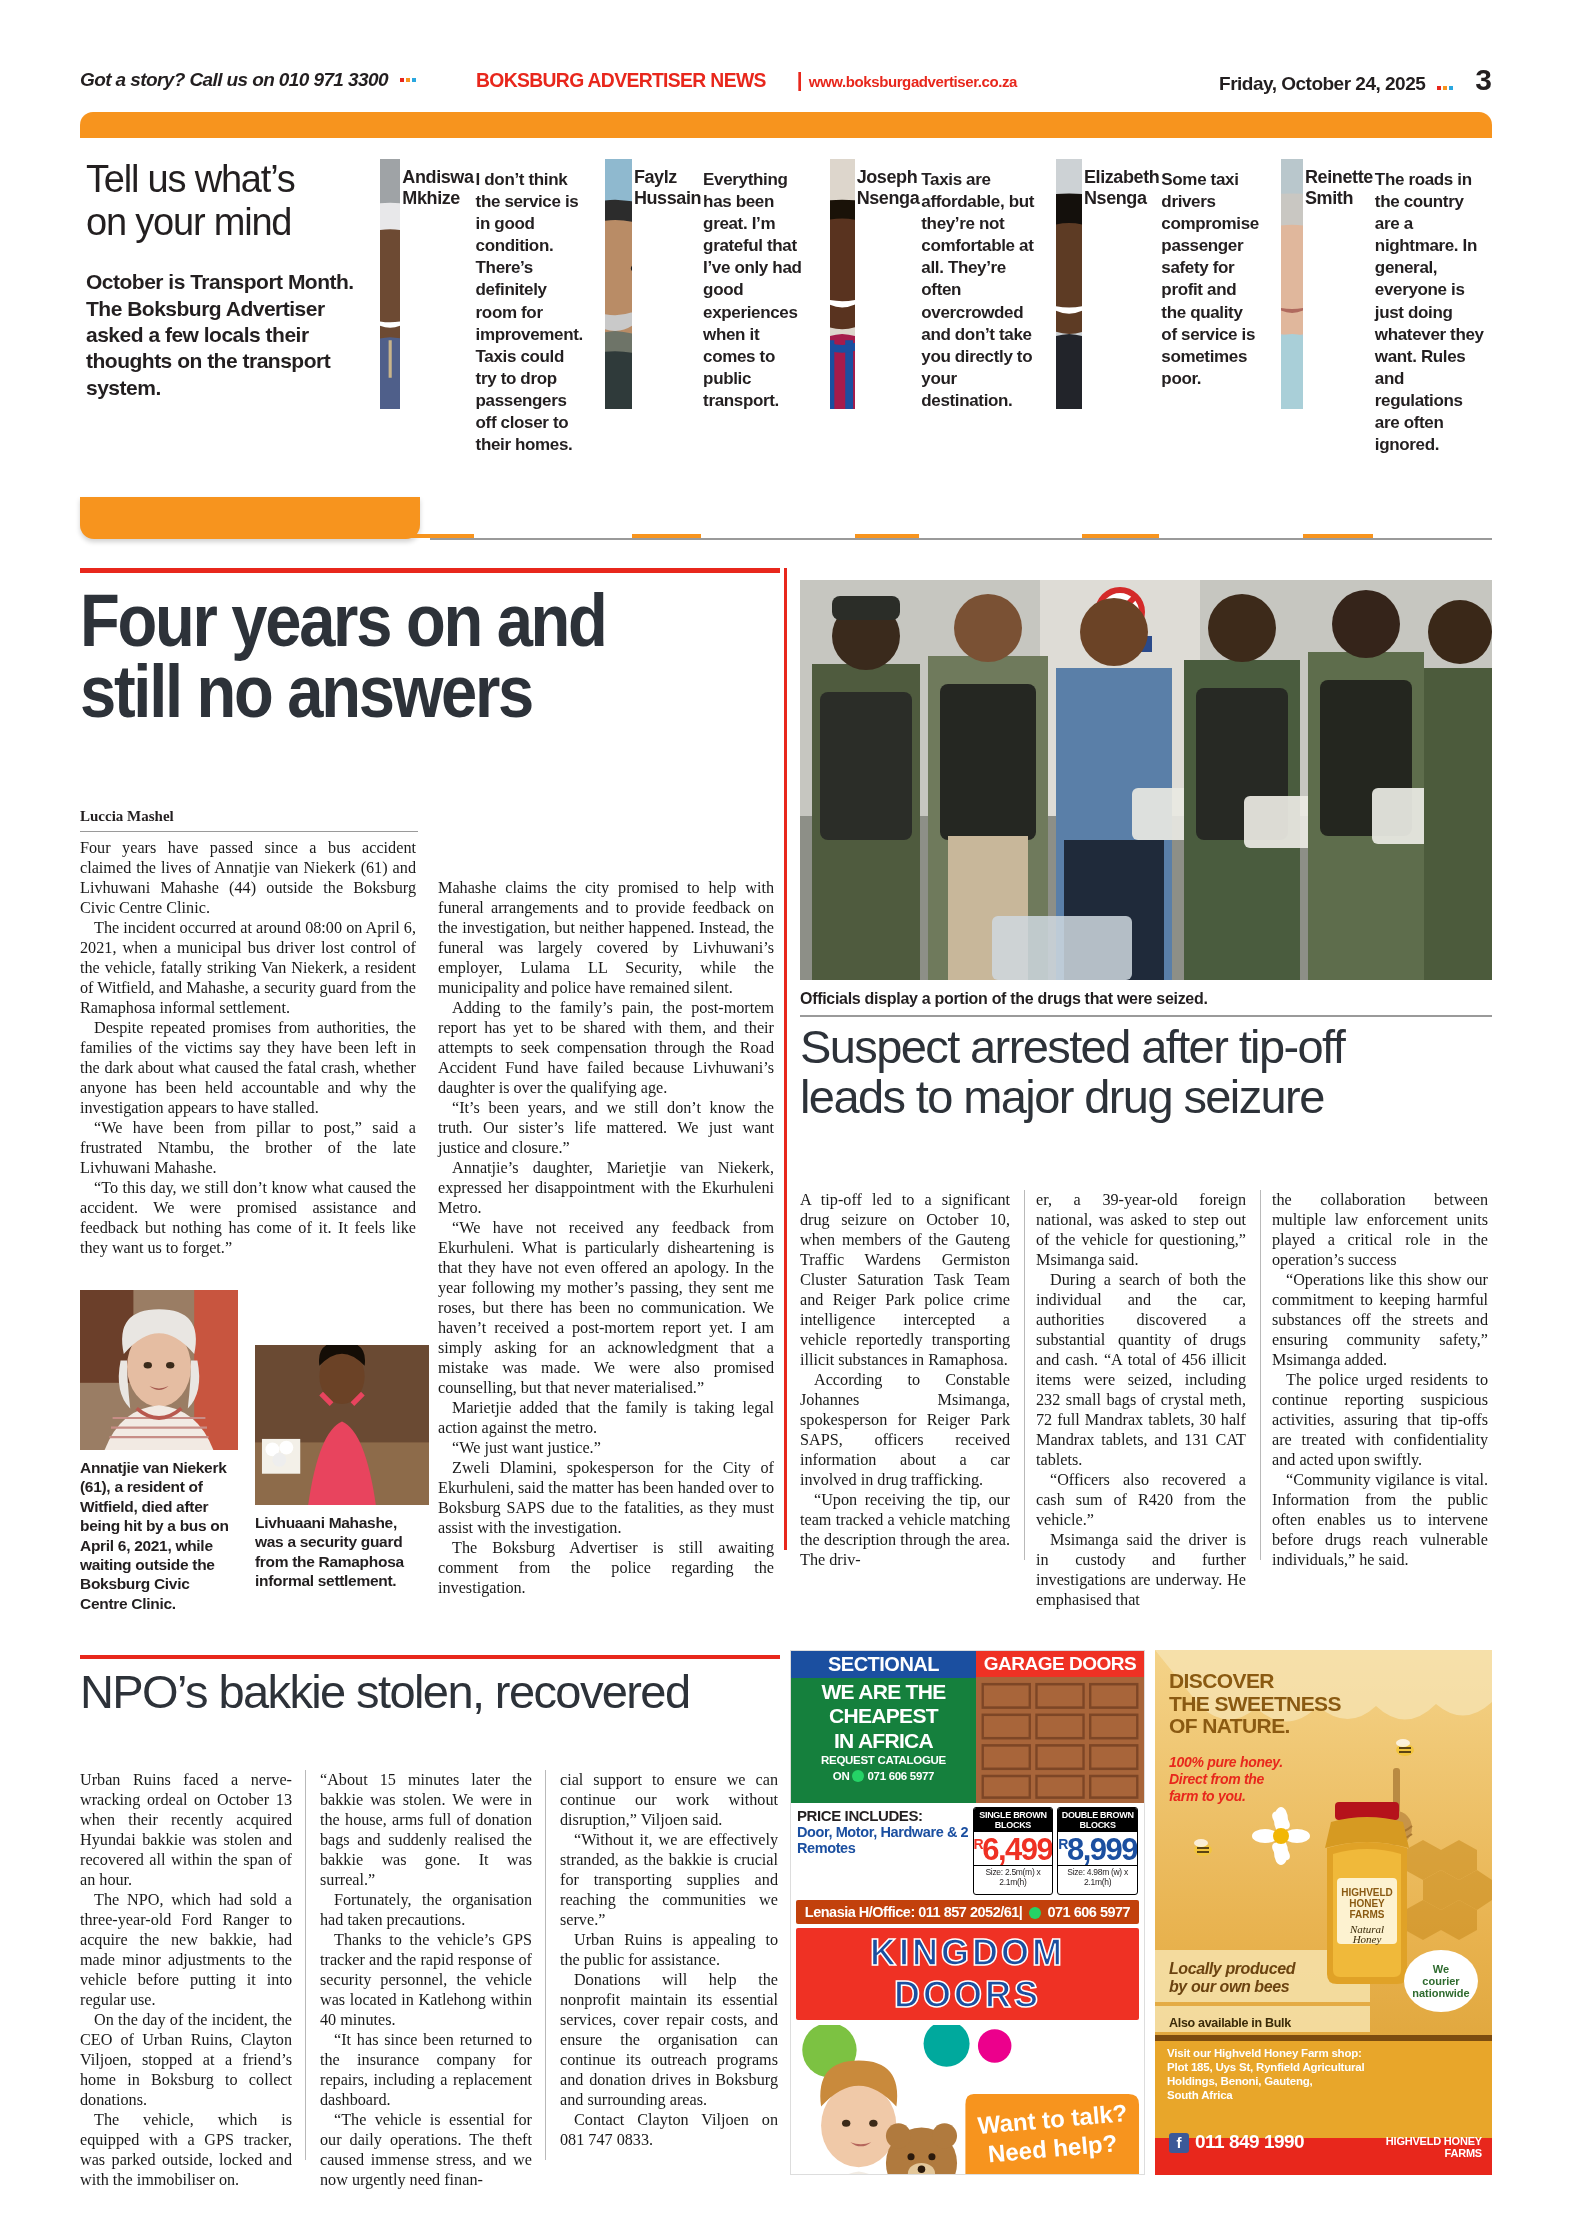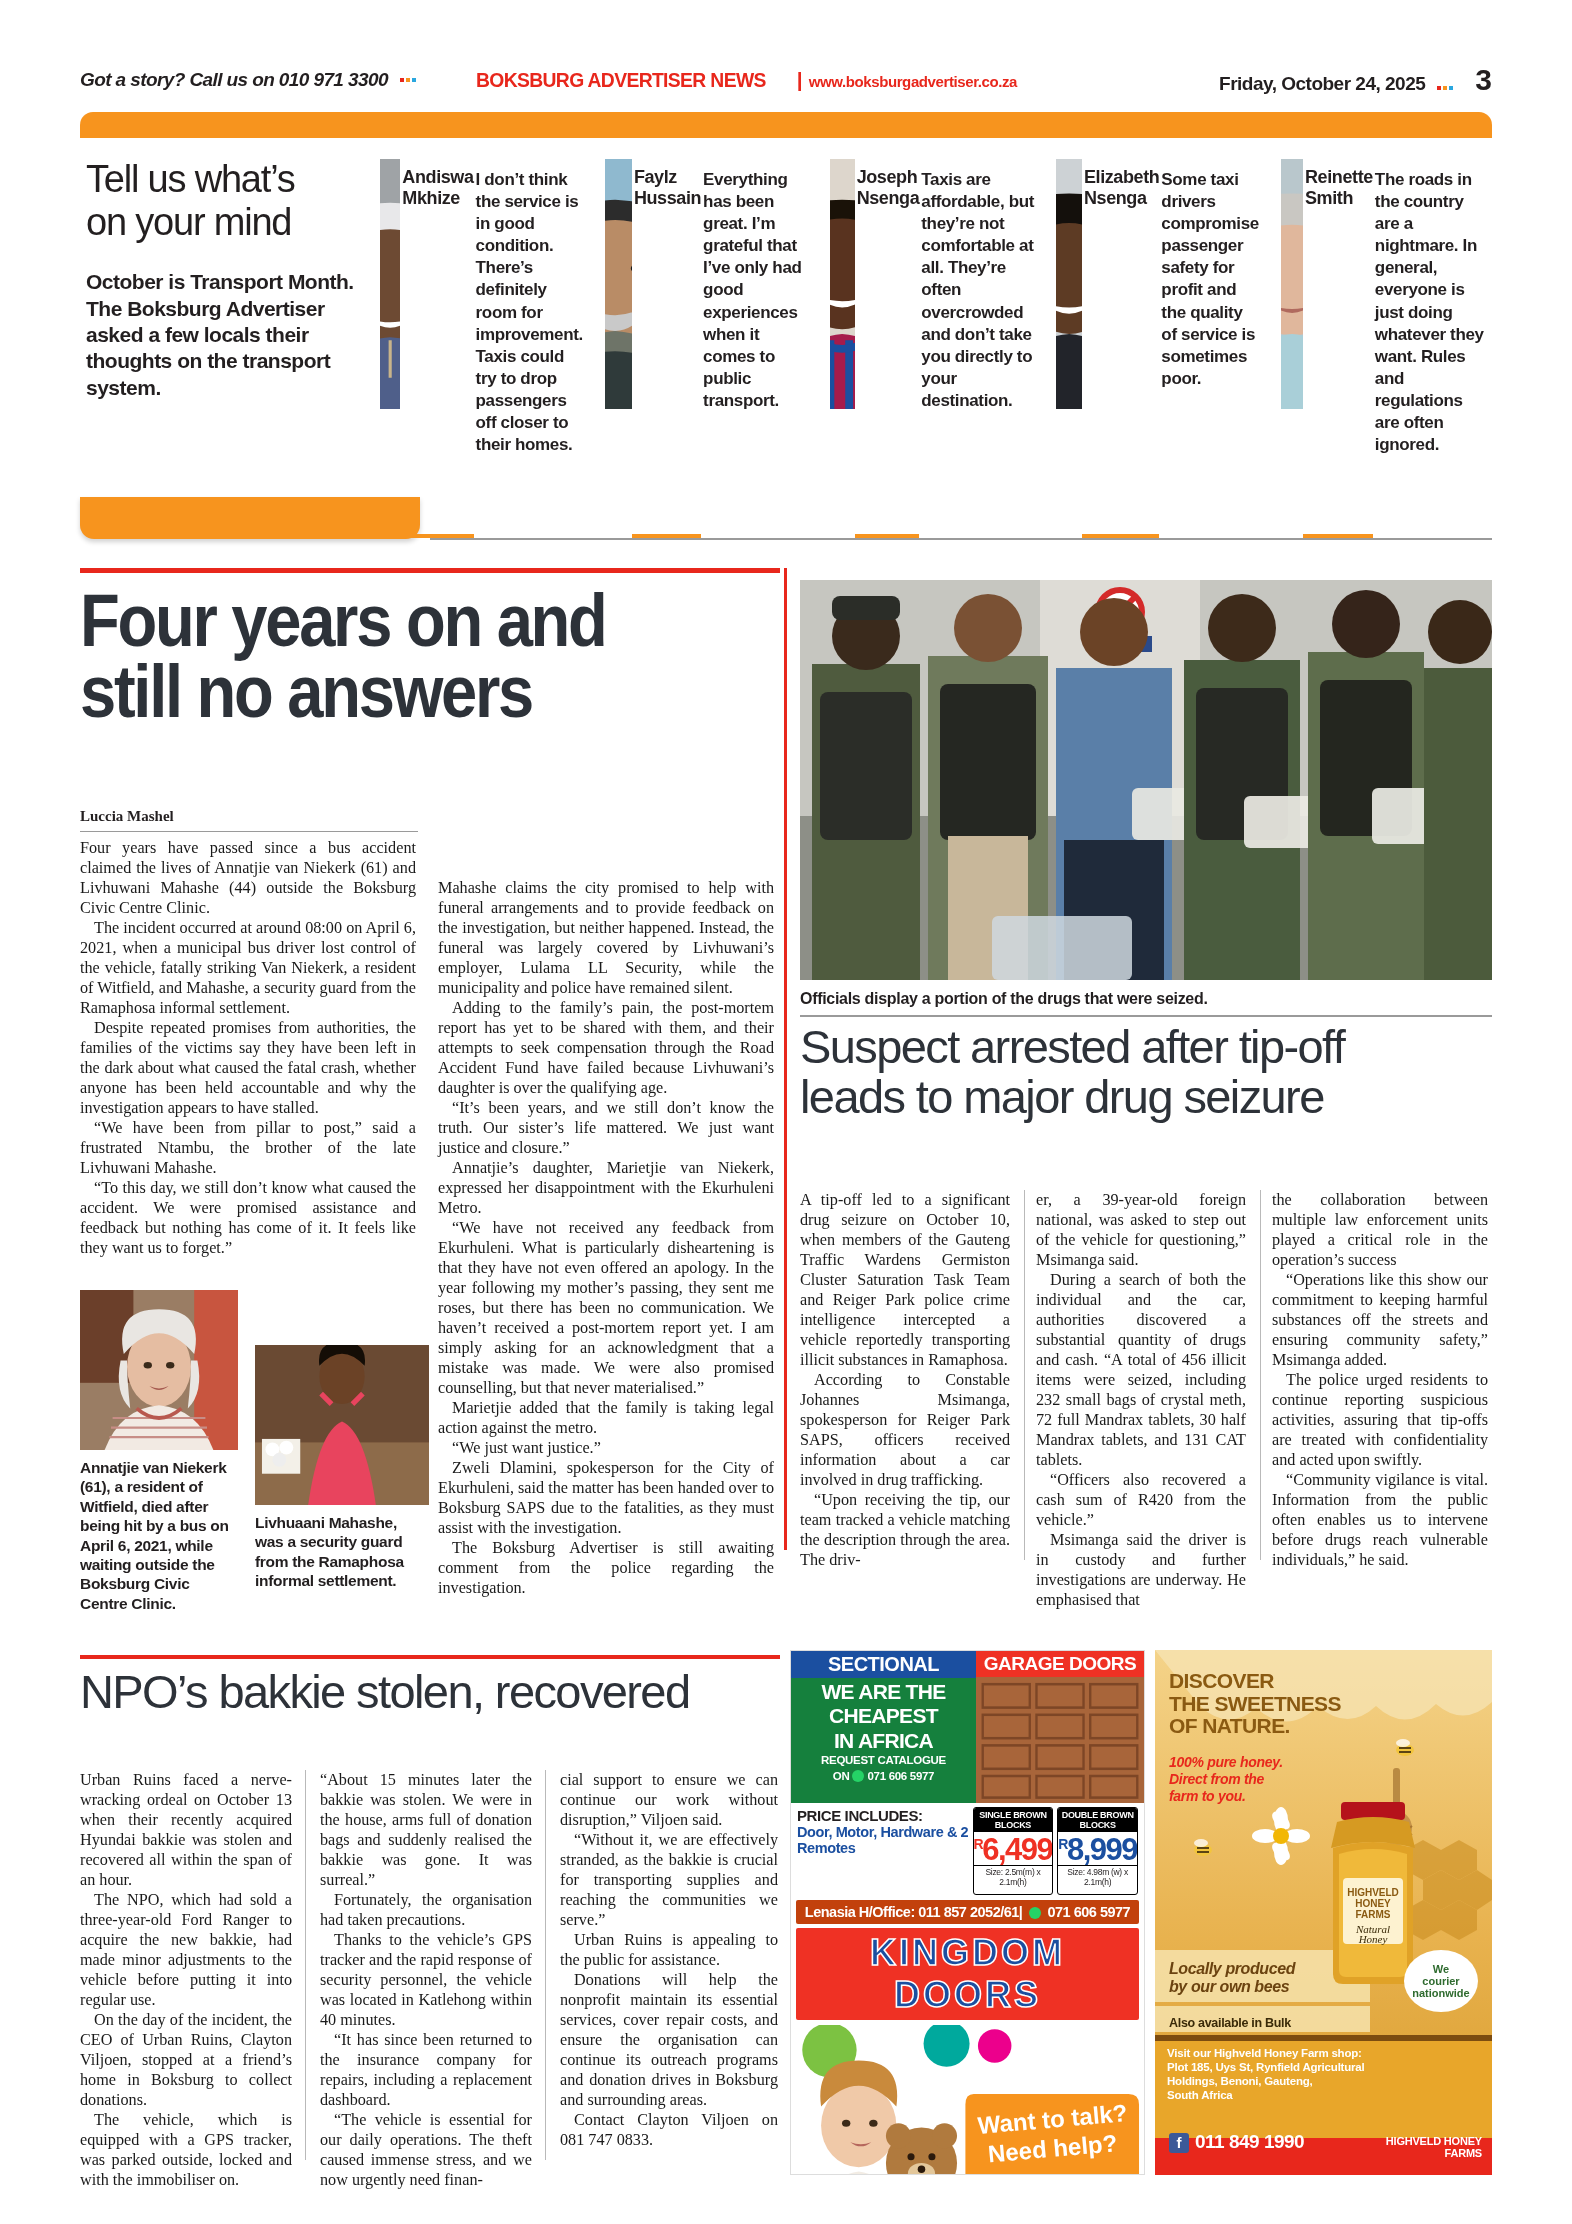--- a/index.html
+++ b/index.html
@@ -234,21 +234,21 @@
     position:absolute; right:10px; bottom:16px; width:118px; text-align:right;
     font-size:11px; font-weight:700; color:#fff; line-height:1.1; letter-spacing:-0.2px;
   }
   .hh-courier {
     position:absolute; right:14px; top:300px; width:74px; height:62px;
     border-radius:50%; background:#fff; color:#2f6b2f;
     font-size:11px; font-weight:700; text-align:center; line-height:1.1;
     display:flex; align-items:center; justify-content:center; padding:4px;
   }
   .hh-jar {
-    position:absolute; left:158px; top:150px; width:120px; height:190px;
+    position:absolute; left:152px; top:150px; width:120px; height:190px;
   }
 
   
   .vsep { position:absolute; background:#b9b9b9; width:1px; }
 </style>
 </head>
 <body>
 
 <div class="page">
 

